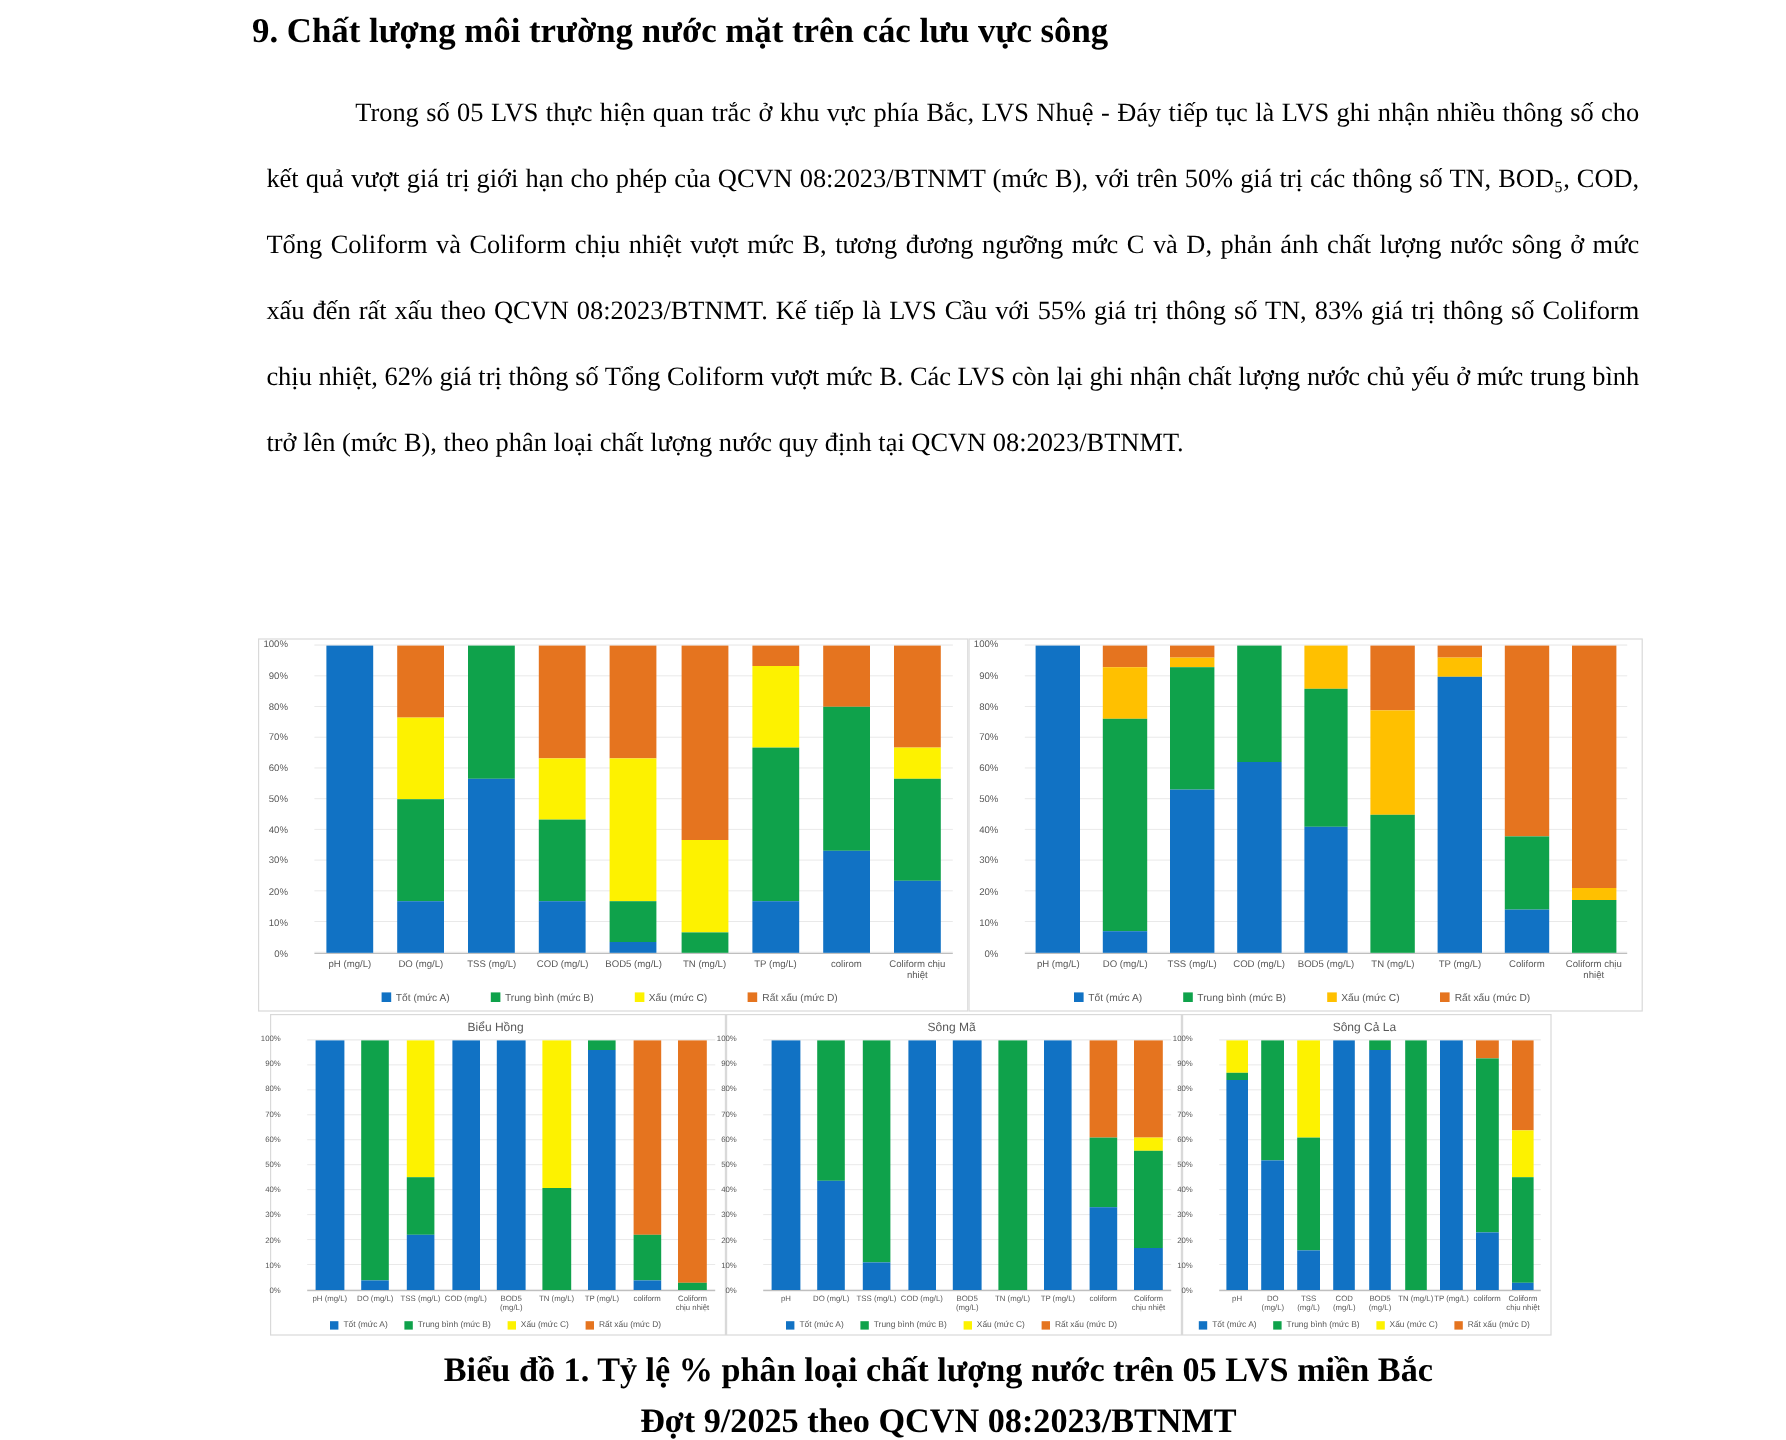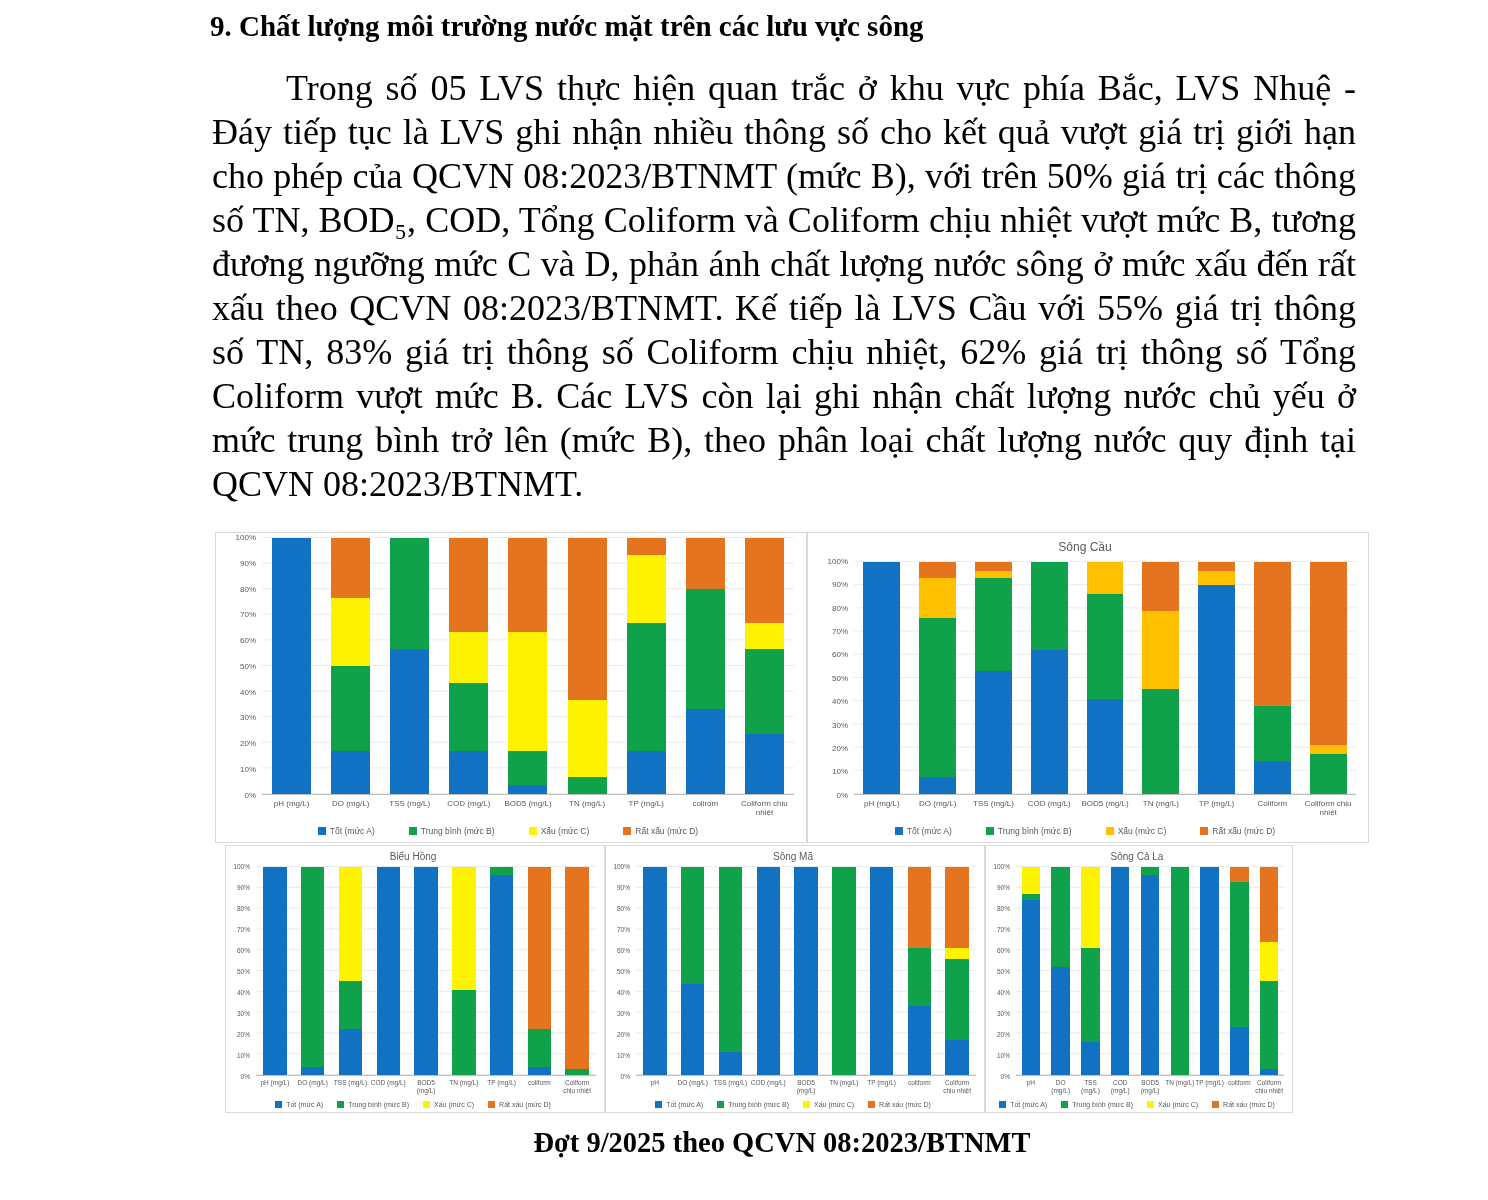--- a/index.html
+++ b/index.html
@@ -2,42 +2,42 @@
 <html><head>
 <meta charset="utf-8">
 <style>
   html,body { margin:0; padding:0; }
   body {
     width:1488px; height:1200px; background:#ffffff; position:relative; overflow:hidden;
     font-family:"Liberation Serif","DejaVu Serif",serif; color:#000;
   }
   .heading { position:absolute; left:210px; top:10px; margin:0; font-size:29px; font-weight:bold; }
   .para {
-    position:absolute; left:212px; top:66px; width:1144px; margin:0;
-    font-size:36px; line-height:44px; text-align:justify; text-indent:74px;
+    position:absolute; left:222px; top:66px; width:1144px; margin:0;
+    font-size:22px; line-height:55px; text-align:justify; text-indent:74px;
   }
   .caption { position:absolute; left:210px; top:1122px; width:1144px; text-align:center;
     font-weight:bold; font-size:28.5px; line-height:42px; }
 
   
   .chart {
     position:absolute; background:#fff; border:1px solid #d9d9d9; box-sizing:border-box;
     display:flex; flex-direction:column;
     font-family:"Liberation Sans","DejaVu Sans",sans-serif; color:#595959;
   }
   .chart-lg { padding:4px 12px 4px 6px; }
   .chart-sm { padding:3px 8px 3px 4px; }
   .chart-title { text-align:center; flex:0 0 auto; }
   .chart-lg .chart-title { font-size:12px; padding:3px 0 7px; }
   .chart-sm .chart-title { font-size:10px; padding:2px 0 4px; }
   .chart-grid { flex:1; display:grid; grid-template-columns:auto 1fr; grid-template-rows:1fr auto auto; min-height:0; }
   .y-axis { position:relative; grid-row:1; grid-column:1; }
   .chart-lg .y-axis { width:40px; font-size:8px; }
   .chart-sm .y-axis { width:26px; font-size:6.5px; }
-  .ytick { position:absolute; right:6px; transform:translateY(50%); white-space:nowrap; }
+  .ytick { position:absolute; right:22px; transform:translateY(50%); white-space:nowrap; }
   .plot {
     position:relative; grid-row:1; grid-column:2;
     border-bottom:1px solid #bfbfbf; border-top:1px solid #ebebeb;
     background-image:linear-gradient(to top,#e9e9e9 1px,transparent 1px);
     background-size:100% 10%;
   }
   .bars { position:absolute; left:0; right:0; top:0; bottom:0; display:flex; }
   .bar-slot { flex:1; display:flex; justify-content:center; align-items:flex-end; height:100%; }
   .bar { display:flex; flex-direction:column-reverse; height:100%; }
   .chart-lg .bar { width:66%; }
@@ -172,21 +172,20 @@
         </div>
         <div class="legend-item">
           <div class="swatch" style="background: rgb(229, 116, 31);"></div>
           <div class="legend-label">Rất xấu (mức D)</div>
         </div>
       </div>
   </div>
 </div>
 
 <div class="chart chart-lg" style="left:807px; top:532px; width:562px; height:311px">
-  <div class="chart-title">Sông Cầu</div>
   <div class="chart-grid">
     <div class="y-axis">
         <div class="ytick" style="bottom: 0%;">0%</div>
         <div class="ytick" style="bottom: 10%;">10%</div>
         <div class="ytick" style="bottom: 20%;">20%</div>
         <div class="ytick" style="bottom: 30%;">30%</div>
         <div class="ytick" style="bottom: 40%;">40%</div>
         <div class="ytick" style="bottom: 50%;">50%</div>
         <div class="ytick" style="bottom: 60%;">60%</div>
         <div class="ytick" style="bottom: 70%;">70%</div>
@@ -603,14 +602,15 @@
         </div>
         <div class="legend-item">
           <div class="swatch" style="background: rgb(229, 116, 31);"></div>
           <div class="legend-label">Rất xấu (mức D)</div>
         </div>
       </div>
   </div>
 </div>
 
 <div class="caption">
+  <div>Biểu đồ 1. Tỷ lệ % phân loại chất lượng nước trên 05 LVS miền Bắc</div>
   <div>Đợt 9/2025 theo QCVN 08:2023/BTNMT</div>
 </div>
 
 </body></html>

